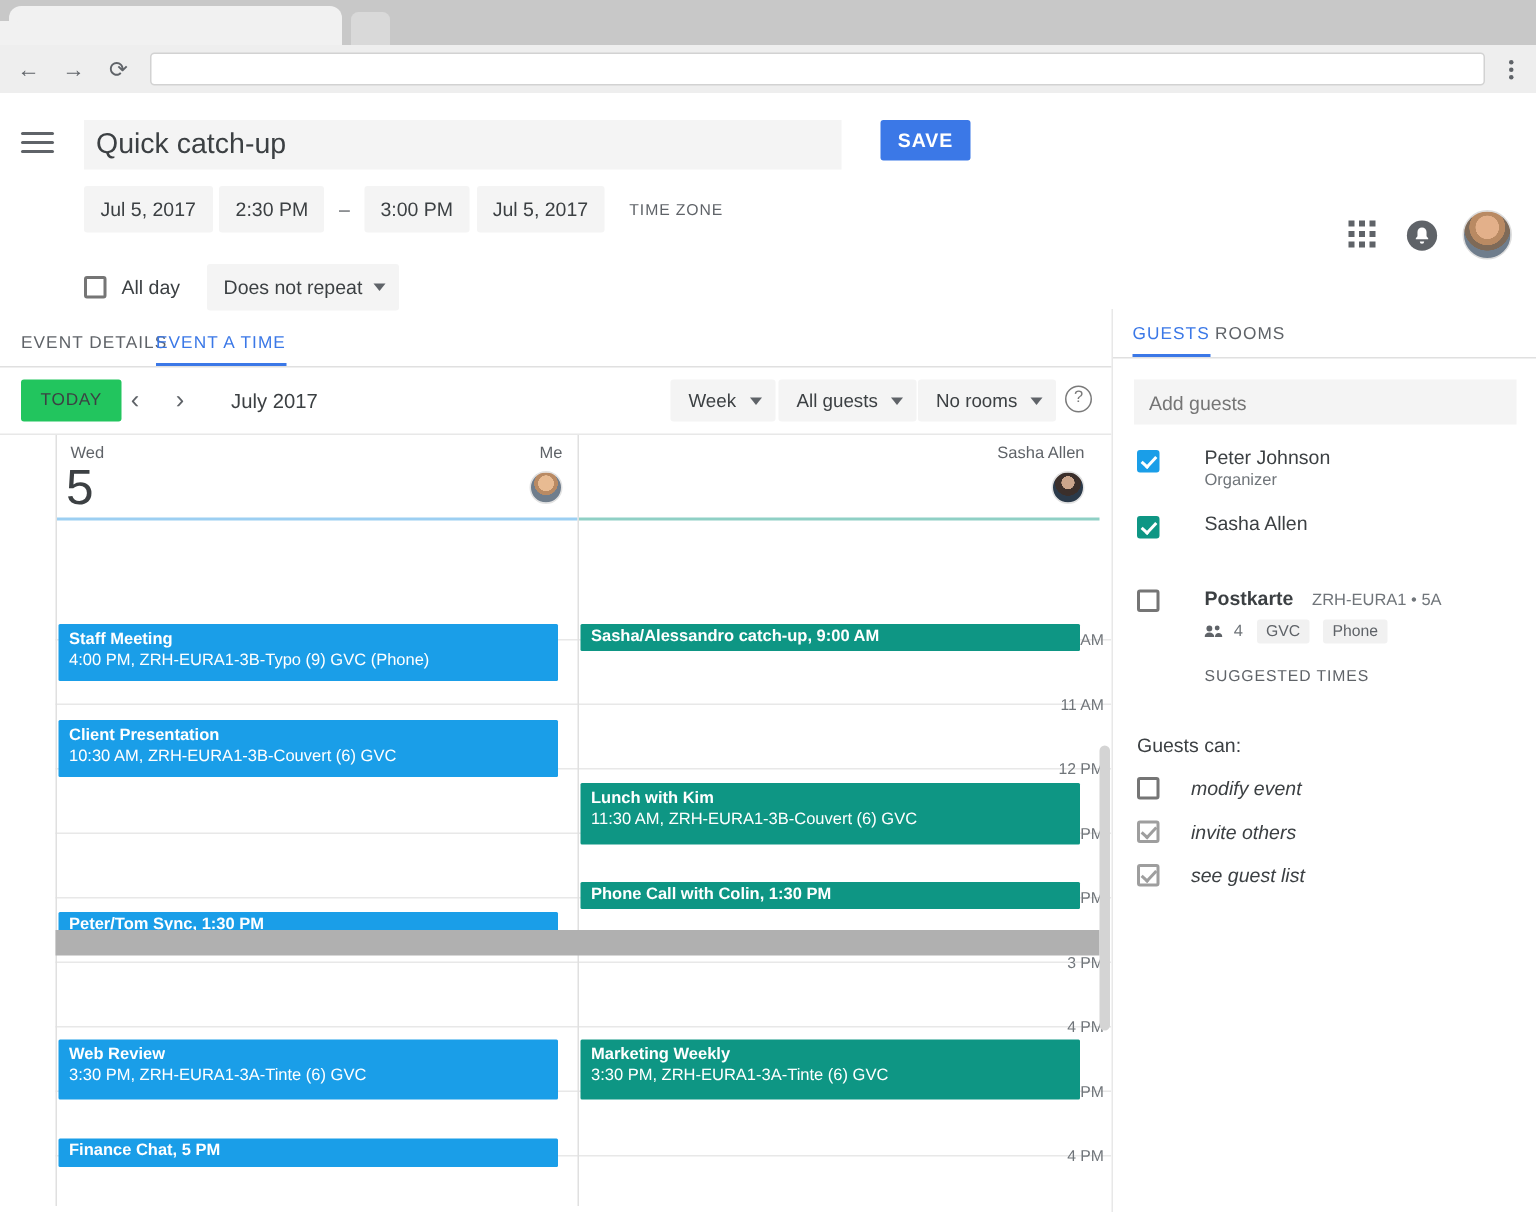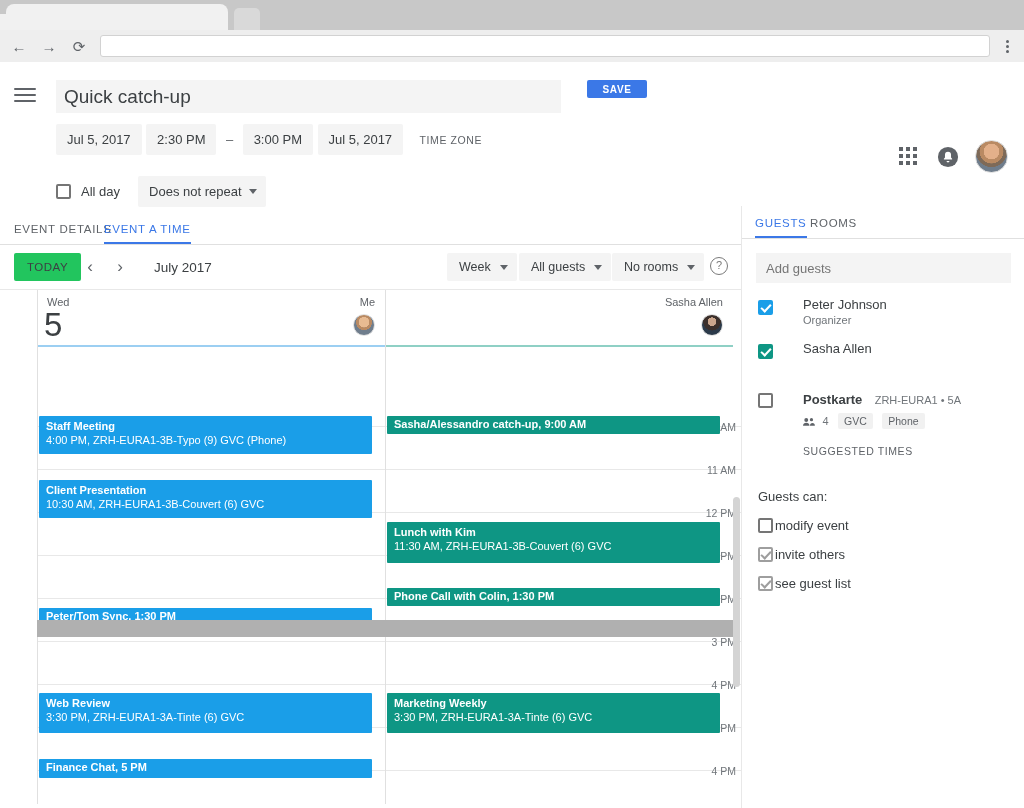--- a/index.html
+++ b/index.html
@@ -46,23 +46,23 @@
   
   #app-header { height: 62px; position:relative; background:#fff; }
   .hamburger { position:absolute; left:14px; top:22px; width:22px; cursor:pointer;}
   .hamburger span { display:block; height:2px; background:#5f6368; margin:4px 0; border-radius:1px;}
   .title-field {
     position:absolute; left:56px; top:18px; width:505px; height:33px;
     background:#f4f4f4; border:none; font-size:19px; color:#3c4043;
     padding: 0 8px; font-family:"Liberation Sans", sans-serif; outline:none;
   }
   .save-btn {
-    position:absolute; left:587px; top:18px; width:60px; height:18px;
+    position:absolute; left:587px; top:18px; width:60px; height:27px;
     background:#3b78e7; color:#fff; border:none; border-radius:2px;
-    font-size:10px; font-weight:bold; letter-spacing:.6px; cursor:pointer;
+    font-size:13px; font-weight:bold; letter-spacing:.6px; cursor:pointer;
     font-family:"Liberation Sans", sans-serif;
   }
   .apps-grid { position:absolute; left:899px; top:85px; width:20px; height:20px;
      display:grid; grid-template-columns:repeat(3,4px); grid-template-rows:repeat(3,4px);
      gap:3px; }
   .apps-grid i { background:#5f6368; display:block; width:4px; height:4px; }
   .bell { position:absolute; left:937px; top:84px; width:22px;height:22px;}
   .avatar-top {
     position:absolute; left:975px; top:78px; width:33px; height:33px; border-radius:50%;
     background: radial-gradient(circle at 50% 34%, #e3b08a 0 30%, #b98a63 31% 46%, #7e6a58 47% 60%, #6f7d8c 61% 100%);
@@ -160,21 +160,21 @@
   .guest-row .gc { position:absolute; left:16px; top:3px; }
   .g-name { font-size:13px; color:#3c4043; }
   .g-sub { font-size:11px; color:#70757a; margin-top:2px;}
   .room-meta { font-size:11px; color:#70757a; margin-left:8px;}
   .pill { display:inline-block; background:#f1f1f1; color:#5f6368; font-size:10.5px;
      padding:2px 6px; border-radius:2px; margin-left:5px;}
   .people-ico { display:inline-block; vertical-align:-2px; margin-right:2px;}
   .suggested { margin:14px 0 0 61px; font-size:10.5px; letter-spacing:.6px; color:#5f6368; cursor:pointer;}
   .gcan-title { margin:32px 0 0 16px; font-size:13px; color:#3c4043;}
   .gcan-row { margin:14px 0 0 16px; display:flex; align-items:center;}
-  .gcan-row .lbl { font-size:13px; color:#3c4043; margin-left:2px;}
+  .gcan-row .lbl { font-size:13px; color:#3c4043; margin-left:21px;font-style:italic;}
 </style>
 </head>
 <body>
 
 <div id="browser-chrome">
   <div class="tabstrip">
     <div class="tab-active"></div>
     <div class="tab-newbtn"></div>
   </div>
   <div class="urlbar-row">

